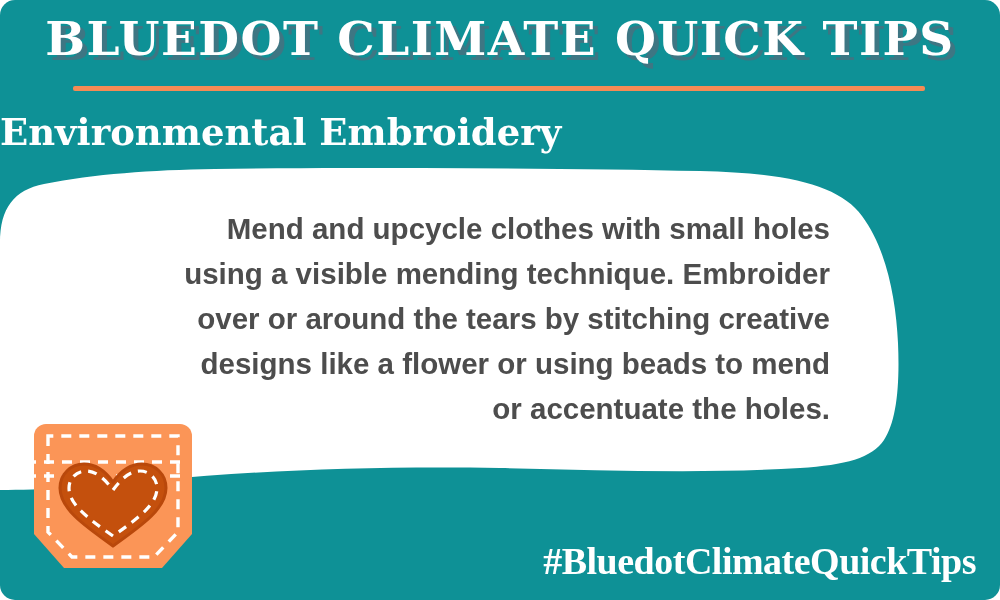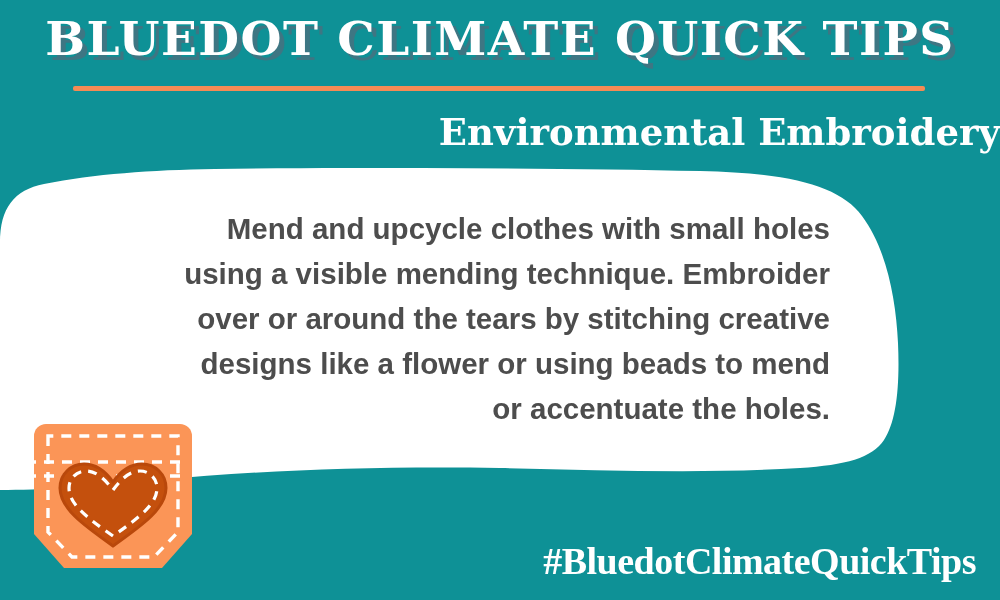--- a/index.html
+++ b/index.html
@@ -12,20 +12,21 @@
     overflow: hidden;
     font-family: "DejaVu Serif", serif;
   }
 
   #poster {
     position: relative;
     width: 1000px;
     height: 600px;
     background: #0E9196;
     overflow: hidden;
+    border-radius: 15px;
   }
 
   
   #main-title {
     position: absolute;
     left: 0;
     top: 8px;
     width: 1000px;
     text-align: center;
     font-family: "DejaVu Serif", serif;
@@ -46,21 +47,21 @@
     height: 5px;
     background: #F58B54;
     border-radius: 2px;
   }
 
   #subtitle {
     position: absolute;
     left: 0;
     top: 104px;
     width: 1000px;
-    text-align: right;
+    text-align: left;
     font-family: "DejaVu Serif", serif;
     font-weight: bold;
     font-size: 37px;
     color: #FFFFFF;
     white-space: nowrap;
     line-height: 56px;
   }
 
   
   #tip-card {

